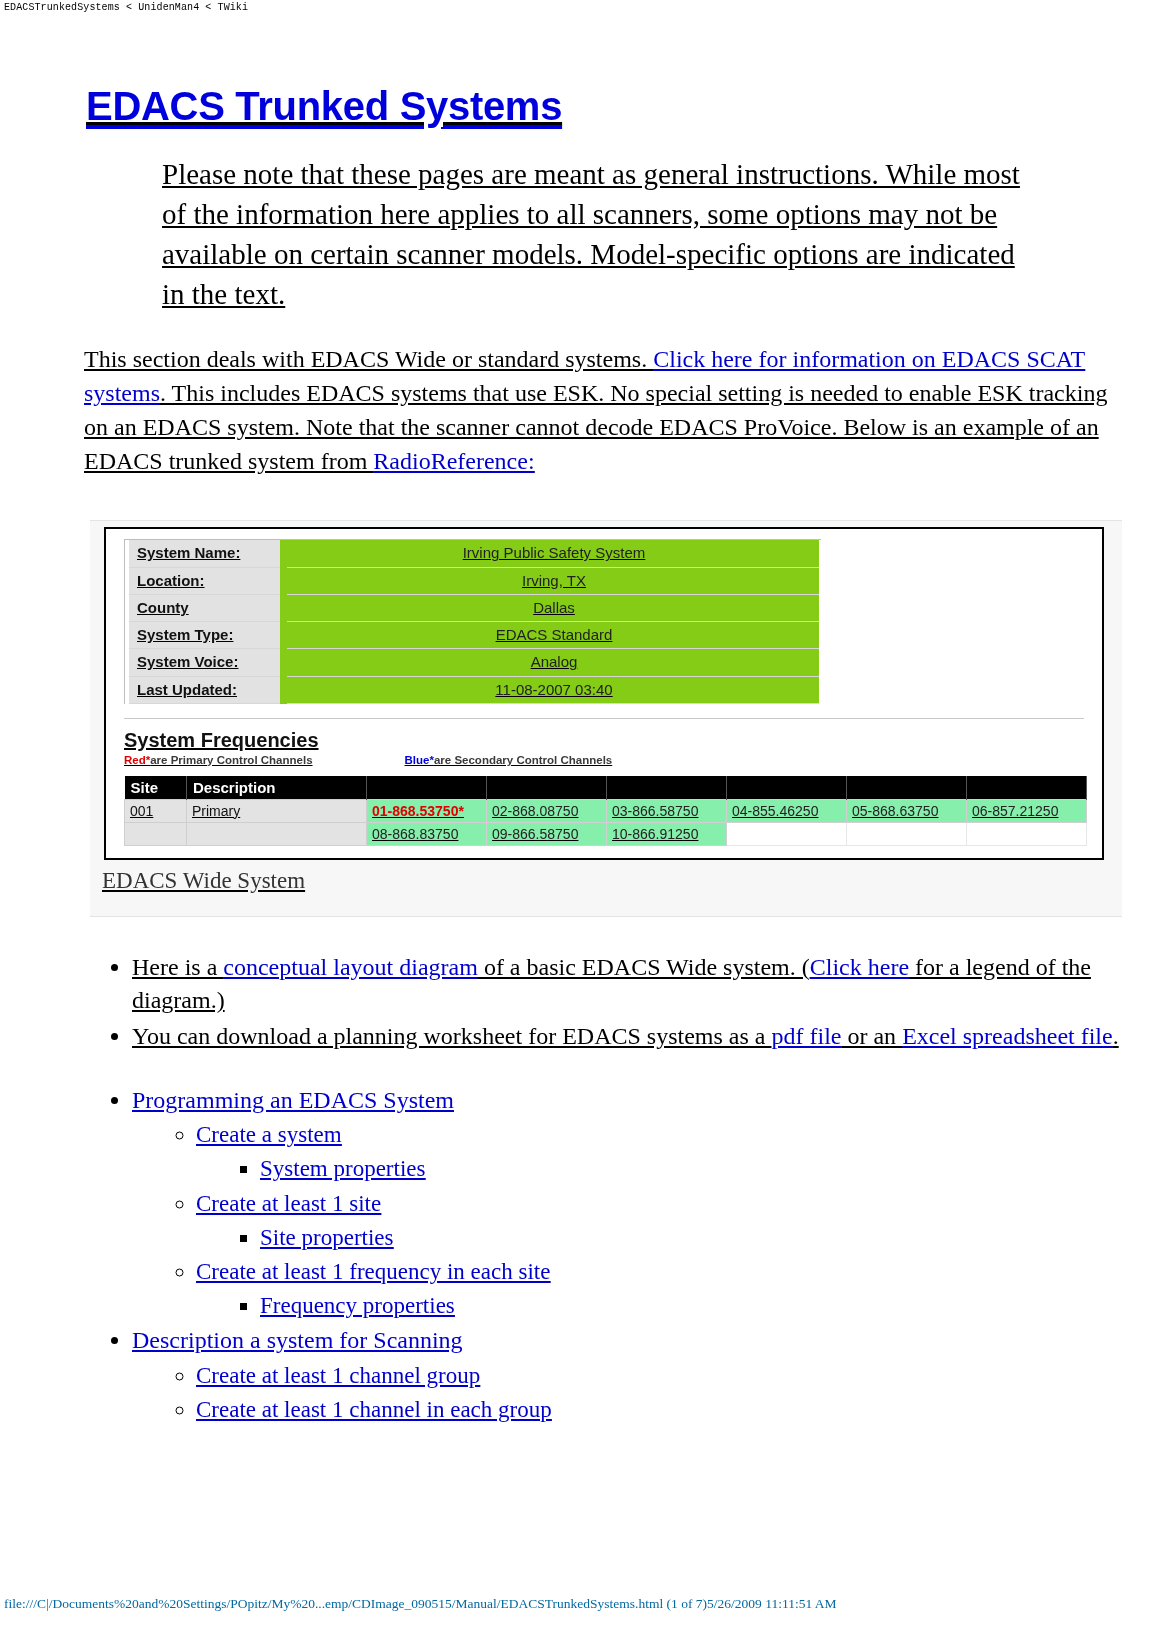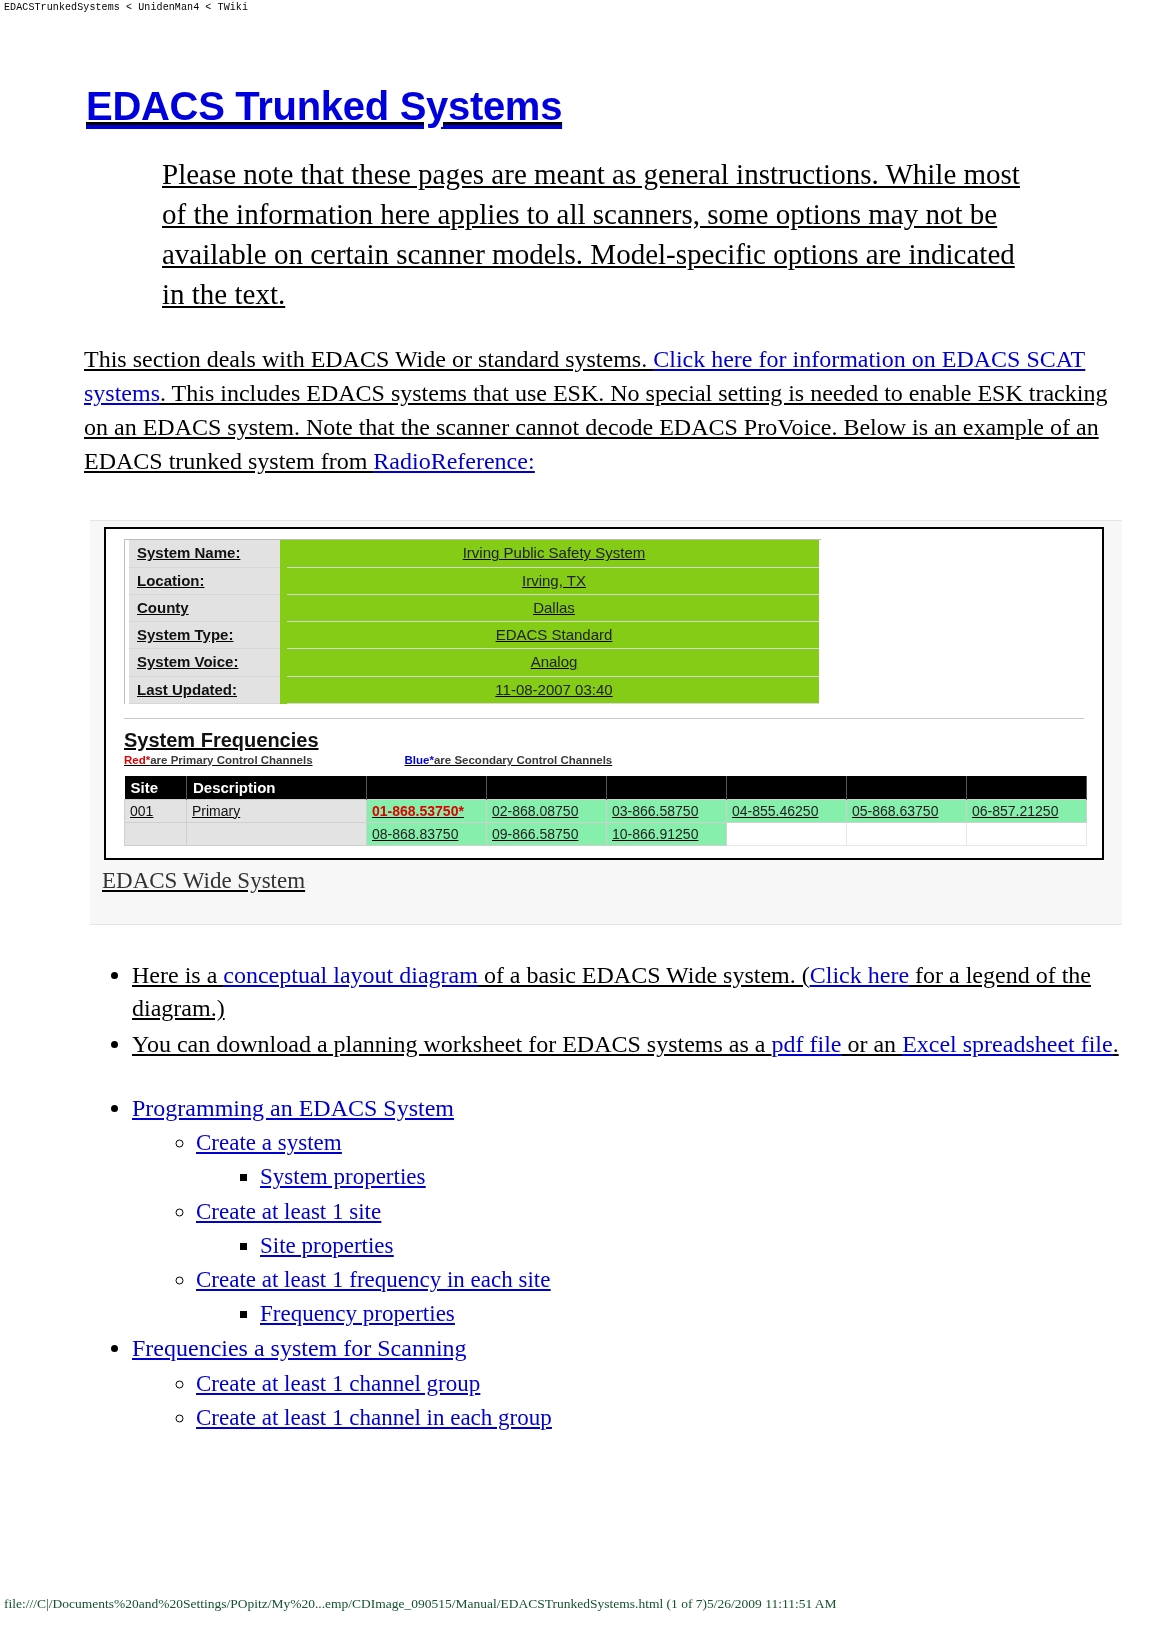--- a/index.html
+++ b/index.html
@@ -68,21 +68,20 @@
     text-decoration: underline;
   }
 
   
   .figure {
     margin: 42px 0 0 90px;
     width: 1032px;
     background: #f7f7f7;
     border-top: 1px solid #e4e4e4;
     border-bottom: 1px solid #e4e4e4;
-    padding-bottom: 8px;
   }
   .figure-inner {
     margin: 6px 0 0 14px;
     width: 1000px;
     background: #ffffff;
     border: 2px solid #000000;
     box-sizing: border-box;
     padding: 10px 10px 12px 10px;
   }
   .figure-caption {
@@ -220,21 +219,21 @@
 
   .list-gap { height: 26px; }
 
   
   .footer {
     position: absolute;
     left: 4px;
     top: 1596px;
     font-size: 13.5px;
     font-family: "Liberation Serif", "DejaVu Serif", serif;
-    color: #14532d;
+    color: #0369a1;
     white-space: nowrap;
   }
 </style>
 </head>
 <body>
 
 <div class="print-header">EDACSTrunkedSystems &lt; UnidenMan4 &lt; TWiki</div>
 
 <div class="page">
 
@@ -369,21 +368,21 @@
           <a class="lnk" href="#">Create at least 1 frequency in each site</a>
           <ul class="l3">
             <li>
               <a class="lnk" href="#">Frequency properties</a>
             </li>
           </ul>
         </li>
       </ul>
     </li>
     <li>
-      <a class="lnk" href="#">Frequencies a system for Scanning</a>
+      <a class="lnk" href="#">Description a system for Scanning</a>
       <ul class="l2">
         <li>
           <a class="lnk" href="#">Create at least 1 channel group</a>
         </li>
         <li>
           <a class="lnk" href="#">Create at least 1 channel in each group</a>
         </li>
       </ul>
     </li>
   </ul>

